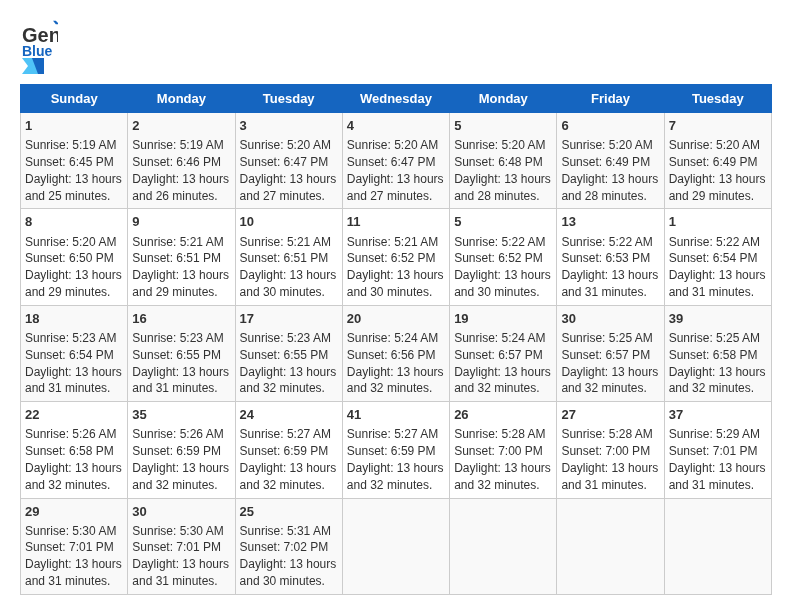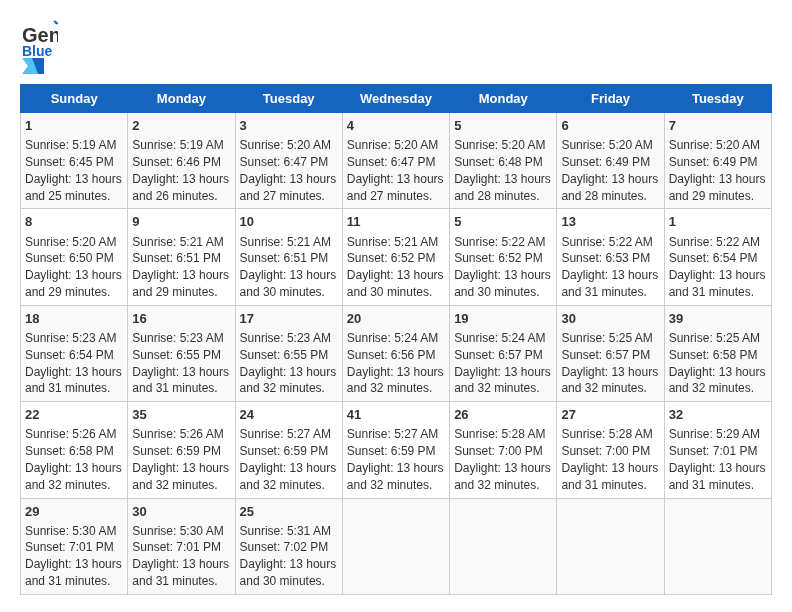--- a/index.html
+++ b/index.html
@@ -232,21 +232,21 @@
       </td>
         <td>
         <span class="day-num">26</span>
         <span class="day-detail">Sunrise: 5:28 AM<br>Sunset: 7:00 PM<br>Daylight: 13 hours and 32 minutes.</span>
       </td>
         <td>
         <span class="day-num">27</span>
         <span class="day-detail">Sunrise: 5:28 AM<br>Sunset: 7:00 PM<br>Daylight: 13 hours and 31 minutes.</span>
       </td>
         <td>
-        <span class="day-num">32</span>
+        <span class="day-num">37</span>
         <span class="day-detail">Sunrise: 5:29 AM<br>Sunset: 7:01 PM<br>Daylight: 13 hours and 31 minutes.</span>
       </td>
       </tr>
       <tr>
         <td>
         <span class="day-num">29</span>
         <span class="day-detail">Sunrise: 5:30 AM<br>Sunset: 7:01 PM<br>Daylight: 13 hours and 31 minutes.</span>
       </td>
         <td>
         <span class="day-num">30</span>

